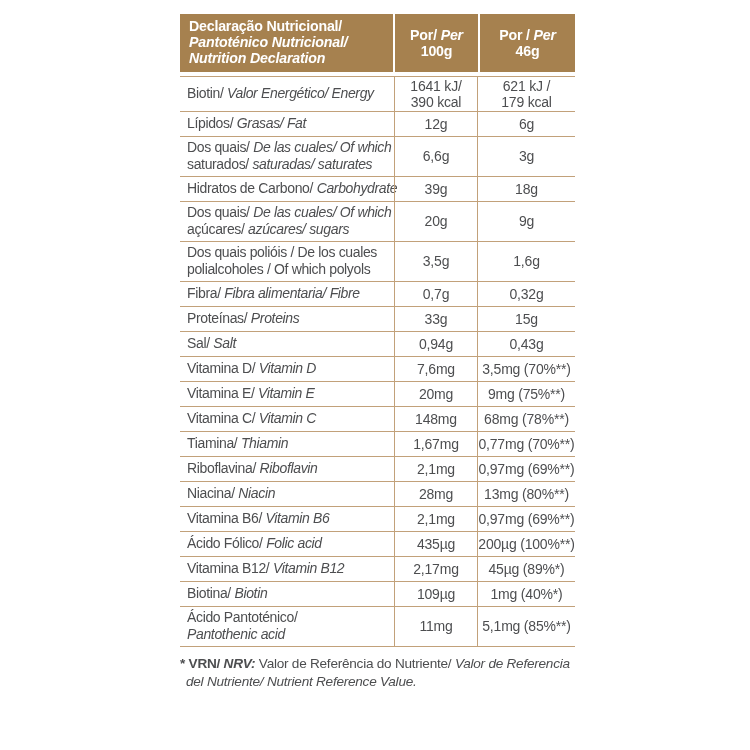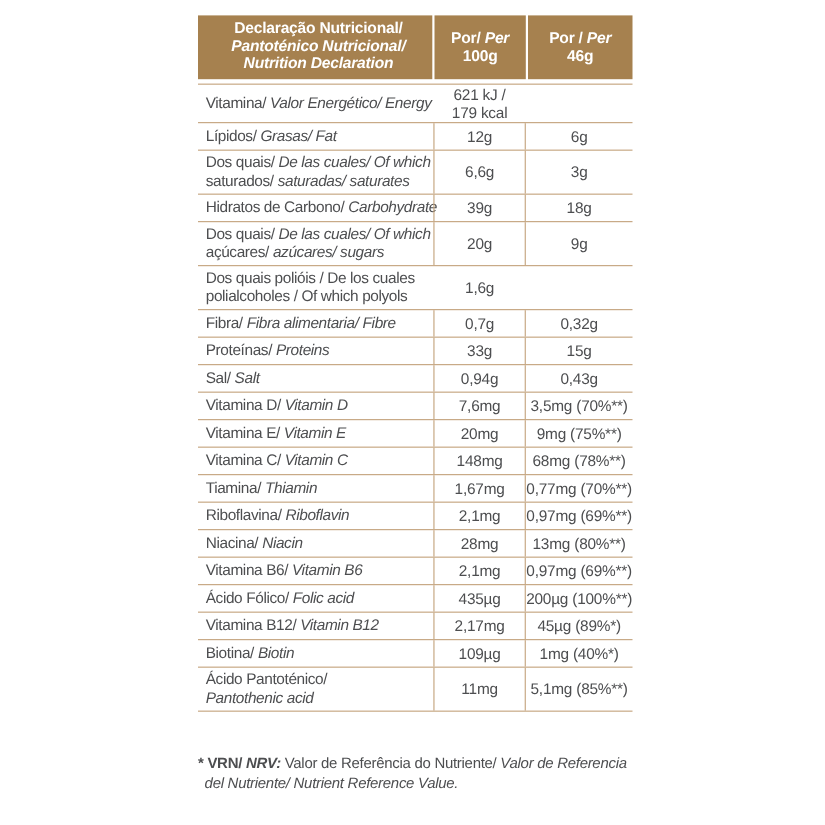--- a/index.html
+++ b/index.html
@@ -12,21 +12,21 @@
   body{
     width:750px;height:750px;position:relative;overflow:hidden;
     background:var(--page);
     font-family:"Liberation Sans", sans-serif;
     color:var(--text);
   }
   .sheet{position:absolute;left:180px;top:14px;width:395px;}
 
   
   .hdr{display:grid;grid-template-columns:213px 83px 95px;column-gap:2px;}
-  .hdr-cell{background:var(--hbg);color:#fff;font-weight:bold;text-align:center;}
+  .hdr-cell{background:var(--hbg);color:#fff;font-weight:bold;}
   .hdr-title{
     padding:5px 3px 5px 9px;font-size:14.2px;line-height:15.9px;letter-spacing:-0.2px;
   }
   .hdr-title .ln{display:block;}
   .hdr-col{
     display:flex;flex-direction:column;justify-content:center;align-items:center;
     font-size:14.2px;line-height:16px;letter-spacing:-0.2px;
   }
 
   
@@ -44,21 +44,21 @@
   .lbl i{font-style:italic;}
   .val{
     align-self:stretch;display:flex;align-items:center;justify-content:center;
     text-align:center;font-size:14px;line-height:16px;letter-spacing:-0.2px;
     white-space:pre;padding:1px 0;
   }
   .val.mid{border-left:1.5px solid var(--line);border-right:1.5px solid var(--line);}
 
   
   .foot{
-    margin-top:38px;width:402px;
+    margin-top:8px;width:402px;
     font-size:13.6px;line-height:18px;letter-spacing:-0.25px;
     white-space:pre-line;
     padding-left:6px;text-indent:-6px;
   }
   .b{font-weight:bold;}
   i{font-style:italic;}
 </style>
 </head>
 <body>
 
@@ -75,21 +75,23 @@
       <span>100g</span>
     </div>
     <div class="hdr-cell hdr-col">
       <span id="col46top"><span>Por / </span><i>Per</i></span>
       <span>46g</span>
     </div>
   </div>
 
   <div class="tbl" id="tbl">
   <div class="row">
-    <div class="lbl"><span>Vitamina/ </span><i>Valor Energético/ Energy</i></div>
+    <div class="lbl"><span>Biotin/ </span><i>Valor Energético/ Energy</i></div>
+    <div class="val mid">1641 kJ/
+390 kcal</div>
     <div class="val">621 kJ /
 179 kcal</div>
   </div>
 
   <div class="row">
     <div class="lbl"><span>Lípidos/ </span><i>Grasas/ Fat</i></div>
     <div class="val mid">12g</div>
     <div class="val">6g</div>
   </div>
 
@@ -109,20 +111,21 @@
   <div class="row">
     <div class="lbl"><span>Dos quais/ </span><i>De las cuales/ Of which
 </i><span>açúcares/ </span><i>azúcares/ sugars</i></div>
     <div class="val mid">20g</div>
     <div class="val">9g</div>
   </div>
 
   <div class="row">
     <div class="lbl"><span>Dos quais polióis / De los cuales
 polialcoholes / Of which polyols</span></div>
+    <div class="val mid">3,5g</div>
     <div class="val">1,6g</div>
   </div>
 
   <div class="row">
     <div class="lbl"><span>Fibra/ </span><i>Fibra alimentaria/ Fibre</i></div>
     <div class="val mid">0,7g</div>
     <div class="val">0,32g</div>
   </div>
 
   <div class="row">

